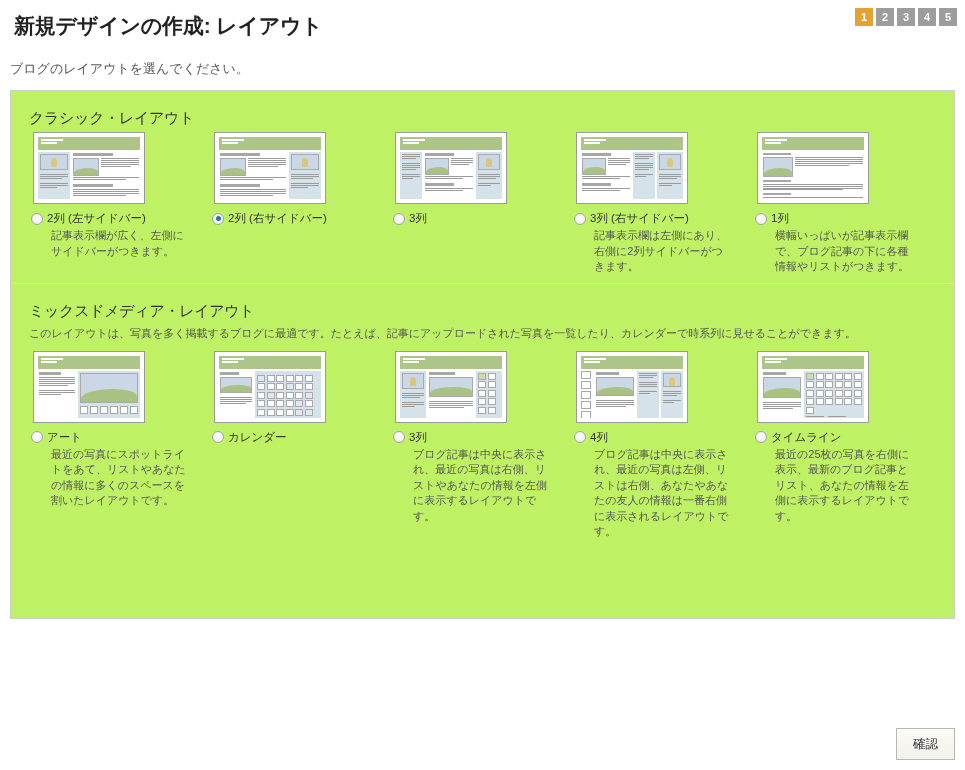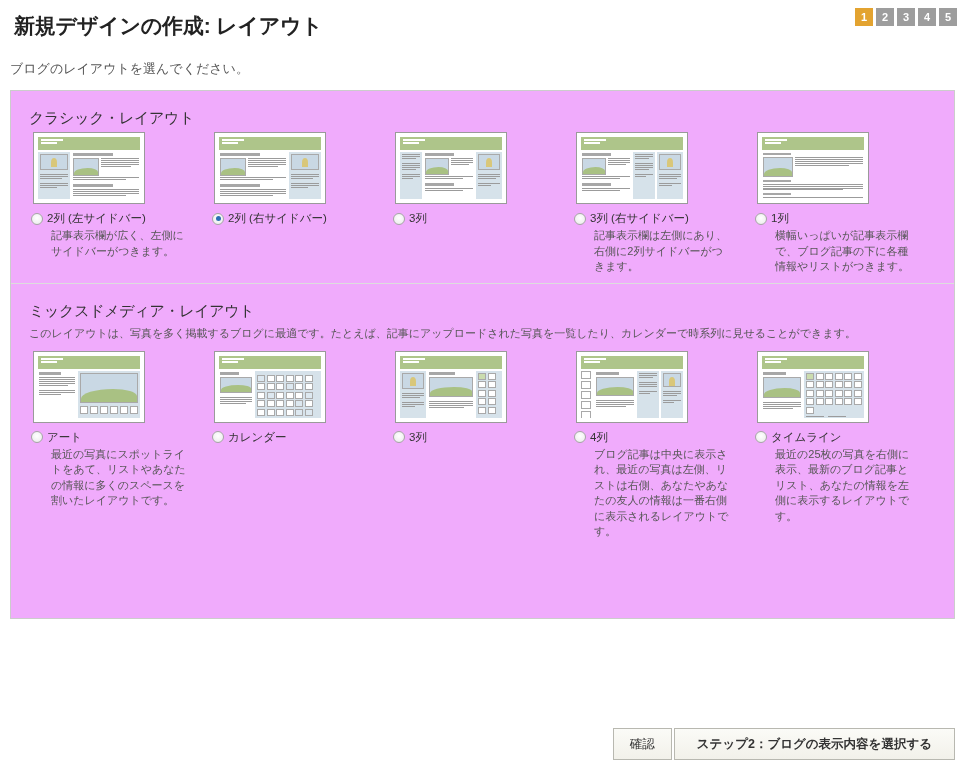--- a/index.html
+++ b/index.html
@@ -56,21 +56,21 @@
     font-size: 13px;
     color: #555555;
     padding: 18px 0 0 10px;
     line-height: 14px;
   }
 
   
   .panel {
     margin: 14px 10px 0 10px;
     border: 1px solid #cccccc;
-    background: #f0abfc;
+    background: #bef264;
     height: 529px;
     box-sizing: border-box;
     position: relative;
   }
   .section {
     padding: 14px 18px 0 18px;
   }
   .section + .section {
     border-top: 1px solid #dddddd;
     margin-top: 8px;
@@ -733,20 +733,21 @@
                     <div class="cell"></div>
                 </div>
               </div>
             </div>
           </div>
         </div>
         <div class="opt-radio-row">
           <span class="radio"></span>
           <span class="opt-label">3列</span>
         </div>
+        <div class="opt-desc">ブログ記事は中央に表示され、最近の写真は右側、リストやあなたの情報を左側に表示するレイアウトです。</div>
       </div>
 
       <div class="option">
         <div class="thumb-wrap">
           <div class="thumb">
             <div class="t-head">
                 <i class="a"></i>
                 <i class="b"></i>
               </div>
             <div class="t-body">
@@ -860,14 +861,13 @@
         </div>
         <div class="opt-desc">最近の25枚の写真を右側に表示、最新のブログ記事とリスト、あなたの情報を左側に表示するレイアウトです。</div>
       </div>
 
     </div>
   </div>
 </div>
 
 <div class="footer">
   <button class="btn">確認</button>
-  <button class="btn primary">ステップ2：ブログの表示内容を選択する</button>
 </div>
 
 </body></html>

